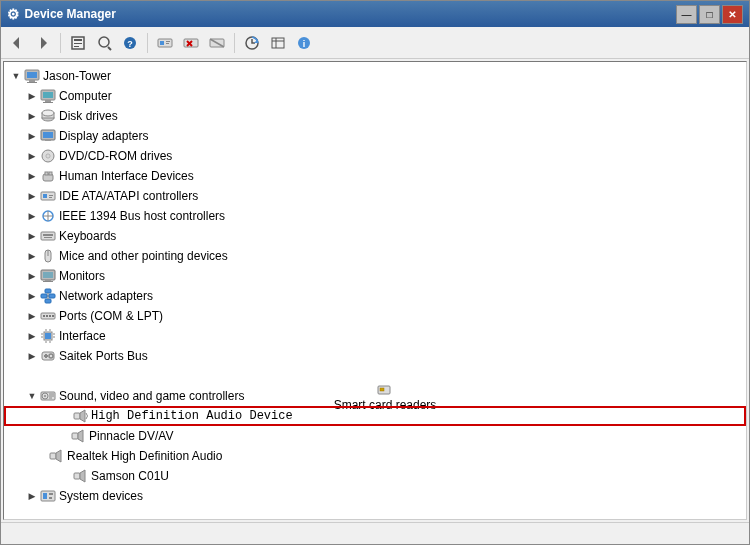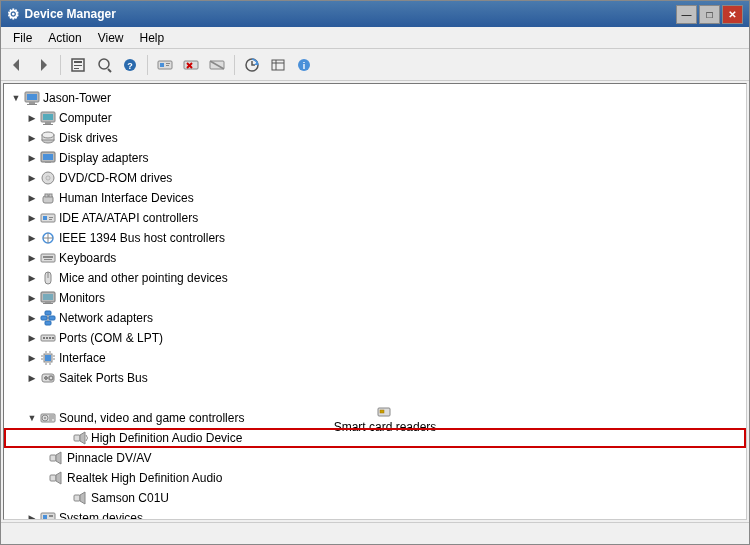--- a/index.html
+++ b/index.html
@@ -111,20 +111,21 @@
       display: flex;
       align-items: center;
       height: 20px;
       padding-left: 4px;
       cursor: pointer;
       white-space: nowrap;
     }
     .tree-item.highlighted {
       outline: 2px solid #cc0000;
       outline-offset: -2px;
+      font-family: Liberation Mono, monospace;
     }
     .expand-icon {
       width: 16px;
       height: 16px;
       display: inline-flex;
       align-items: center;
       justify-content: center;
       font-size: 9px;
       color: #444;
       flex-shrink: 0;
@@ -161,26 +162,20 @@
       <span style="font-size:14px;">⚙</span>
       <span>Device Manager</span>
     </div>
     <div class="title-bar-controls">
       <div class="title-btn">—</div>
       <div class="title-btn">□</div>
       <div class="title-btn close">✕</div>
     </div>
   </div>
 
-  <div class="menu-bar">
-    <span class="menu-item">File</span>
-    <span class="menu-item">Action</span>
-    <span class="menu-item">View</span>
-    <span class="menu-item">Help</span>
-  </div>
 
   <div class="toolbar">
 
     <div class="tool-btn">
       <svg width="16" height="16" viewBox="0 0 16 16">
           <polygon points="10,2 4,8 10,14" fill="#666"></polygon>
         </svg>
     </div>
     <div class="tool-btn">
       <svg width="16" height="16" viewBox="0 0 16 16">
@@ -490,21 +485,21 @@
         <span class="node-icon">
           <svg width="16" height="16" viewBox="0 0 16 16">
               <rect x="2" y="5" width="6" height="6" rx="1" fill="#ddd" stroke="#888" stroke-width="1"></rect>
               <polygon points="8,5 13,2 13,14 8,11" fill="#bbb" stroke="#888" stroke-width="1"></polygon>
               <path d="M14 5 Q17 8 14 11" stroke="#888" stroke-width="1" fill="none"></path>
             </svg>
         </span>
         <span class="node-label">High Definition Audio Device</span>
       </div>
 
-      <div class="tree-item" style="padding-left:28px;">
+      <div class="tree-item" style="padding-left:50px;">
         <span class="expand-icon" style="visibility:hidden;">▶</span>
         <span class="node-icon">
           <svg width="16" height="16" viewBox="0 0 16 16">
               <rect x="2" y="5" width="6" height="6" rx="1" fill="#ddd" stroke="#888" stroke-width="1"></rect>
               <polygon points="8,5 13,2 13,14 8,11" fill="#bbb" stroke="#888" stroke-width="1"></polygon>
             </svg>
         </span>
         <span class="node-label">Pinnacle DV/AV</span>
       </div>
 

